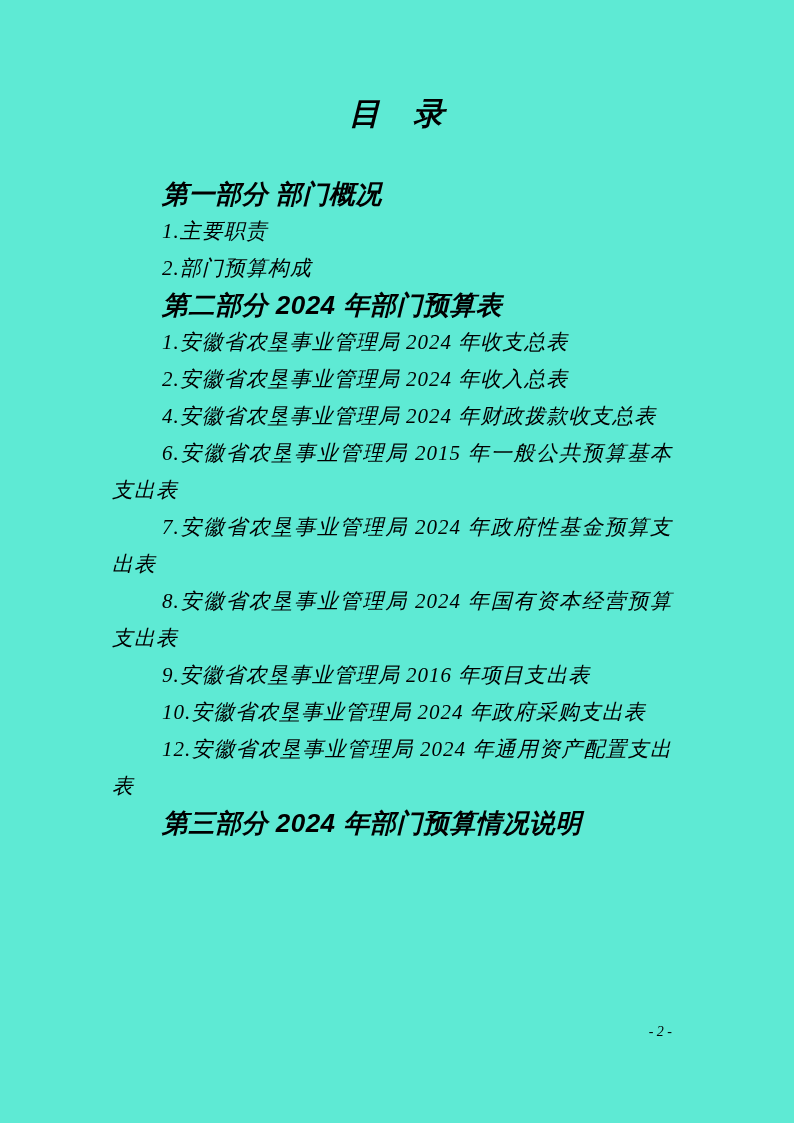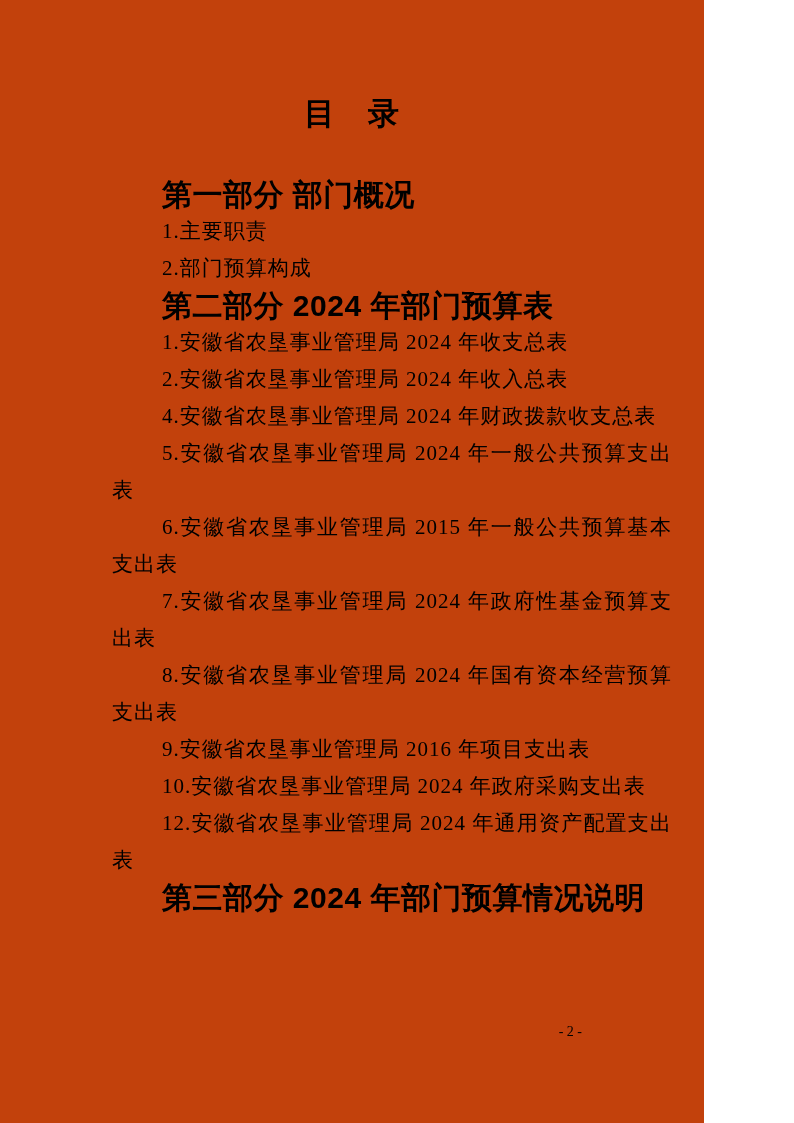--- a/index.html
+++ b/index.html
@@ -2,26 +2,27 @@
 <html><head>
 <meta charset="utf-8">
 <style>
   html, body {
     margin: 0;
     padding: 0;
     background: #ffffff;
   }
   .page {
     position: relative;
-    width: 704px;
+    width: 794px;
     height: 1123px;
-    background: #c2410c;
+    background: #5eead4;
     color: #000000;
     overflow: hidden;
     font-family: "Liberation Serif", serif;
+    font-style: italic;
   }
   .doc-title {
     position: absolute;
     top: 94px;
     left: 0;
     width: 100%;
     text-align: center;
     font-family: "Liberation Sans", sans-serif;
     font-weight: bold;
     font-size: 31px;
@@ -42,21 +43,21 @@
     color: #000000;
   }
   .toc-body p {
     margin: 0;
     padding: 0;
     text-indent: 50px;
   }
   .toc-heading {
     font-family: "Liberation Sans", sans-serif;
     font-weight: bold;
-    font-size: 30px;
+    font-size: 26px;
     letter-spacing: 0.5px;
   }
   .toc-item {
     font-family: "Liberation Serif", serif;
     font-weight: normal;
   }
   .page-number {
     position: absolute;
     top: 1022px;
     right: 122px;
@@ -77,21 +78,20 @@
   <div class="toc-body">
 
     <p class="toc-heading">第一部分 部门概况</p>
     <p class="toc-item">1.主要职责</p>
     <p class="toc-item">2.部门预算构成</p>
 
     <p class="toc-heading">第二部分 2024 年部门预算表</p>
     <p class="toc-item">1.安徽省农垦事业管理局 2024 年收支总表</p>
     <p class="toc-item">2.安徽省农垦事业管理局 2024 年收入总表</p>
     <p class="toc-item">4.安徽省农垦事业管理局 2024 年财政拨款收支总表</p>
-    <p class="toc-item">5.安徽省农垦事业管理局 2024 年一般公共预算支出表</p>
     <p class="toc-item">6.安徽省农垦事业管理局 2015 年一般公共预算基本支出表</p>
     <p class="toc-item">7.安徽省农垦事业管理局 2024 年政府性基金预算支出表</p>
     <p class="toc-item">8.安徽省农垦事业管理局 2024 年国有资本经营预算支出表</p>
     <p class="toc-item">9.安徽省农垦事业管理局 2016 年项目支出表</p>
     <p class="toc-item">10.安徽省农垦事业管理局 2024 年政府采购支出表</p>
     <p class="toc-item">12.安徽省农垦事业管理局 2024 年通用资产配置支出表</p>
 
     <p class="toc-heading">第三部分 2024 年部门预算情况说明</p>
 
   </div>

